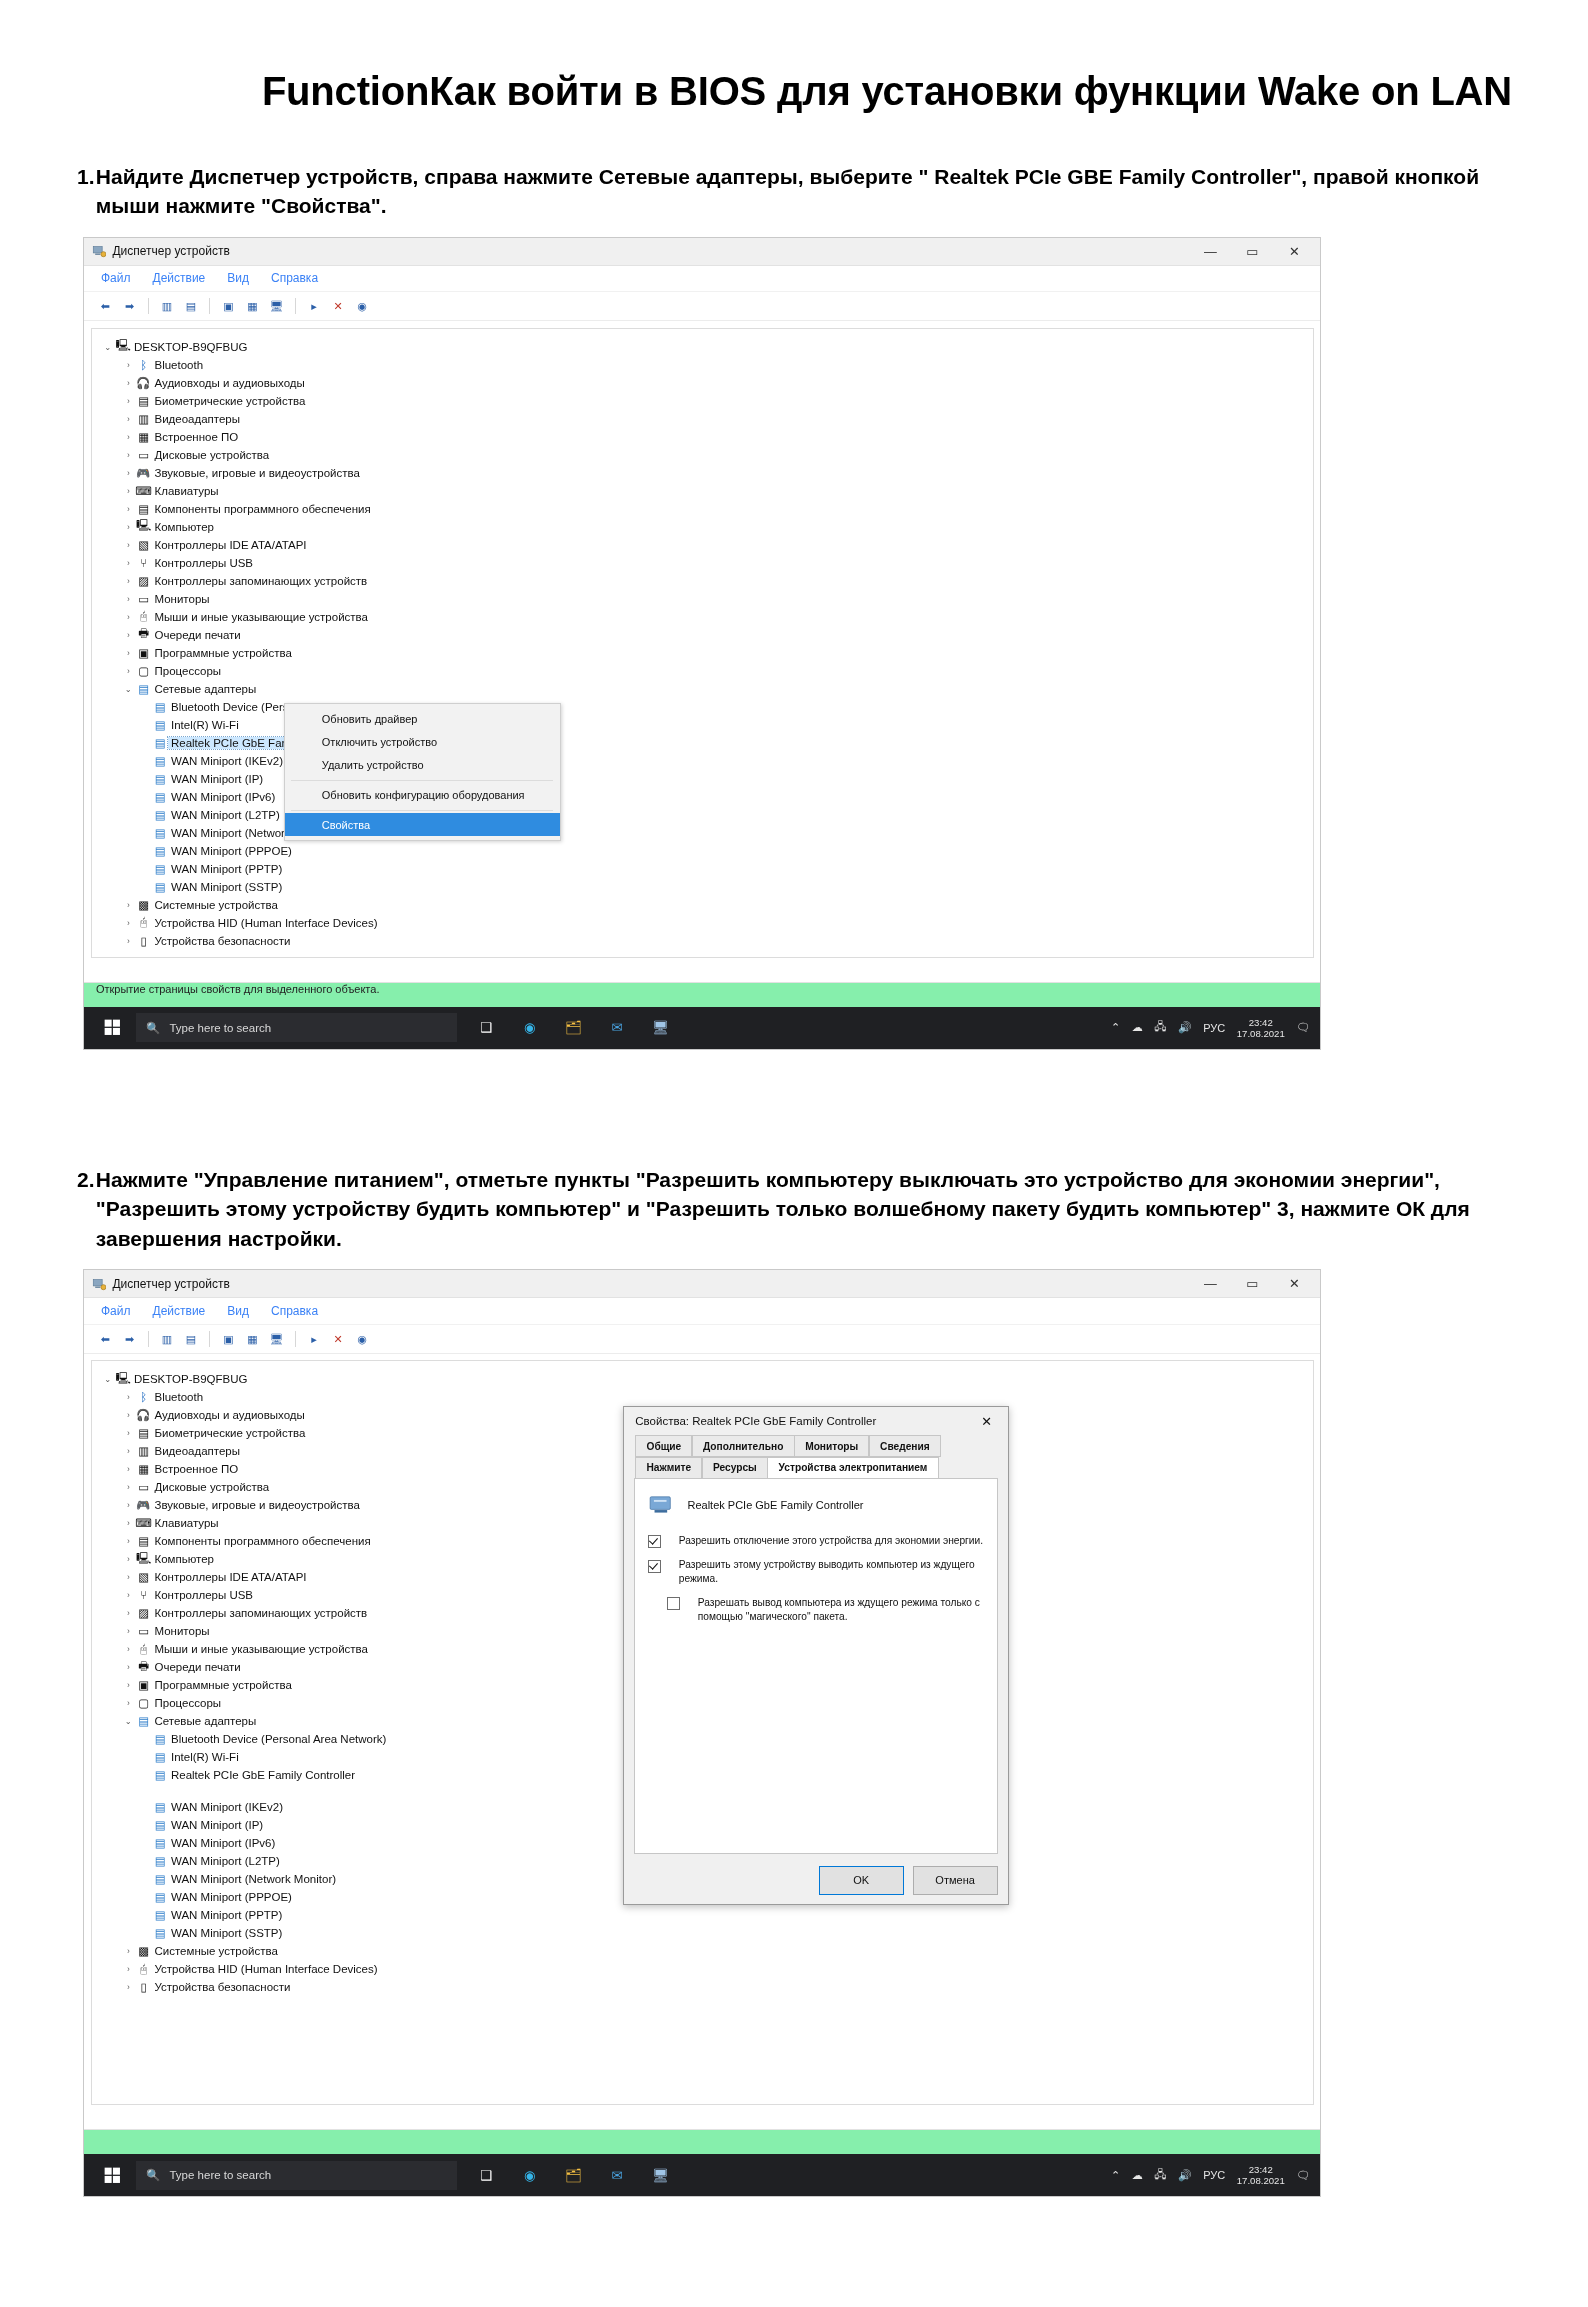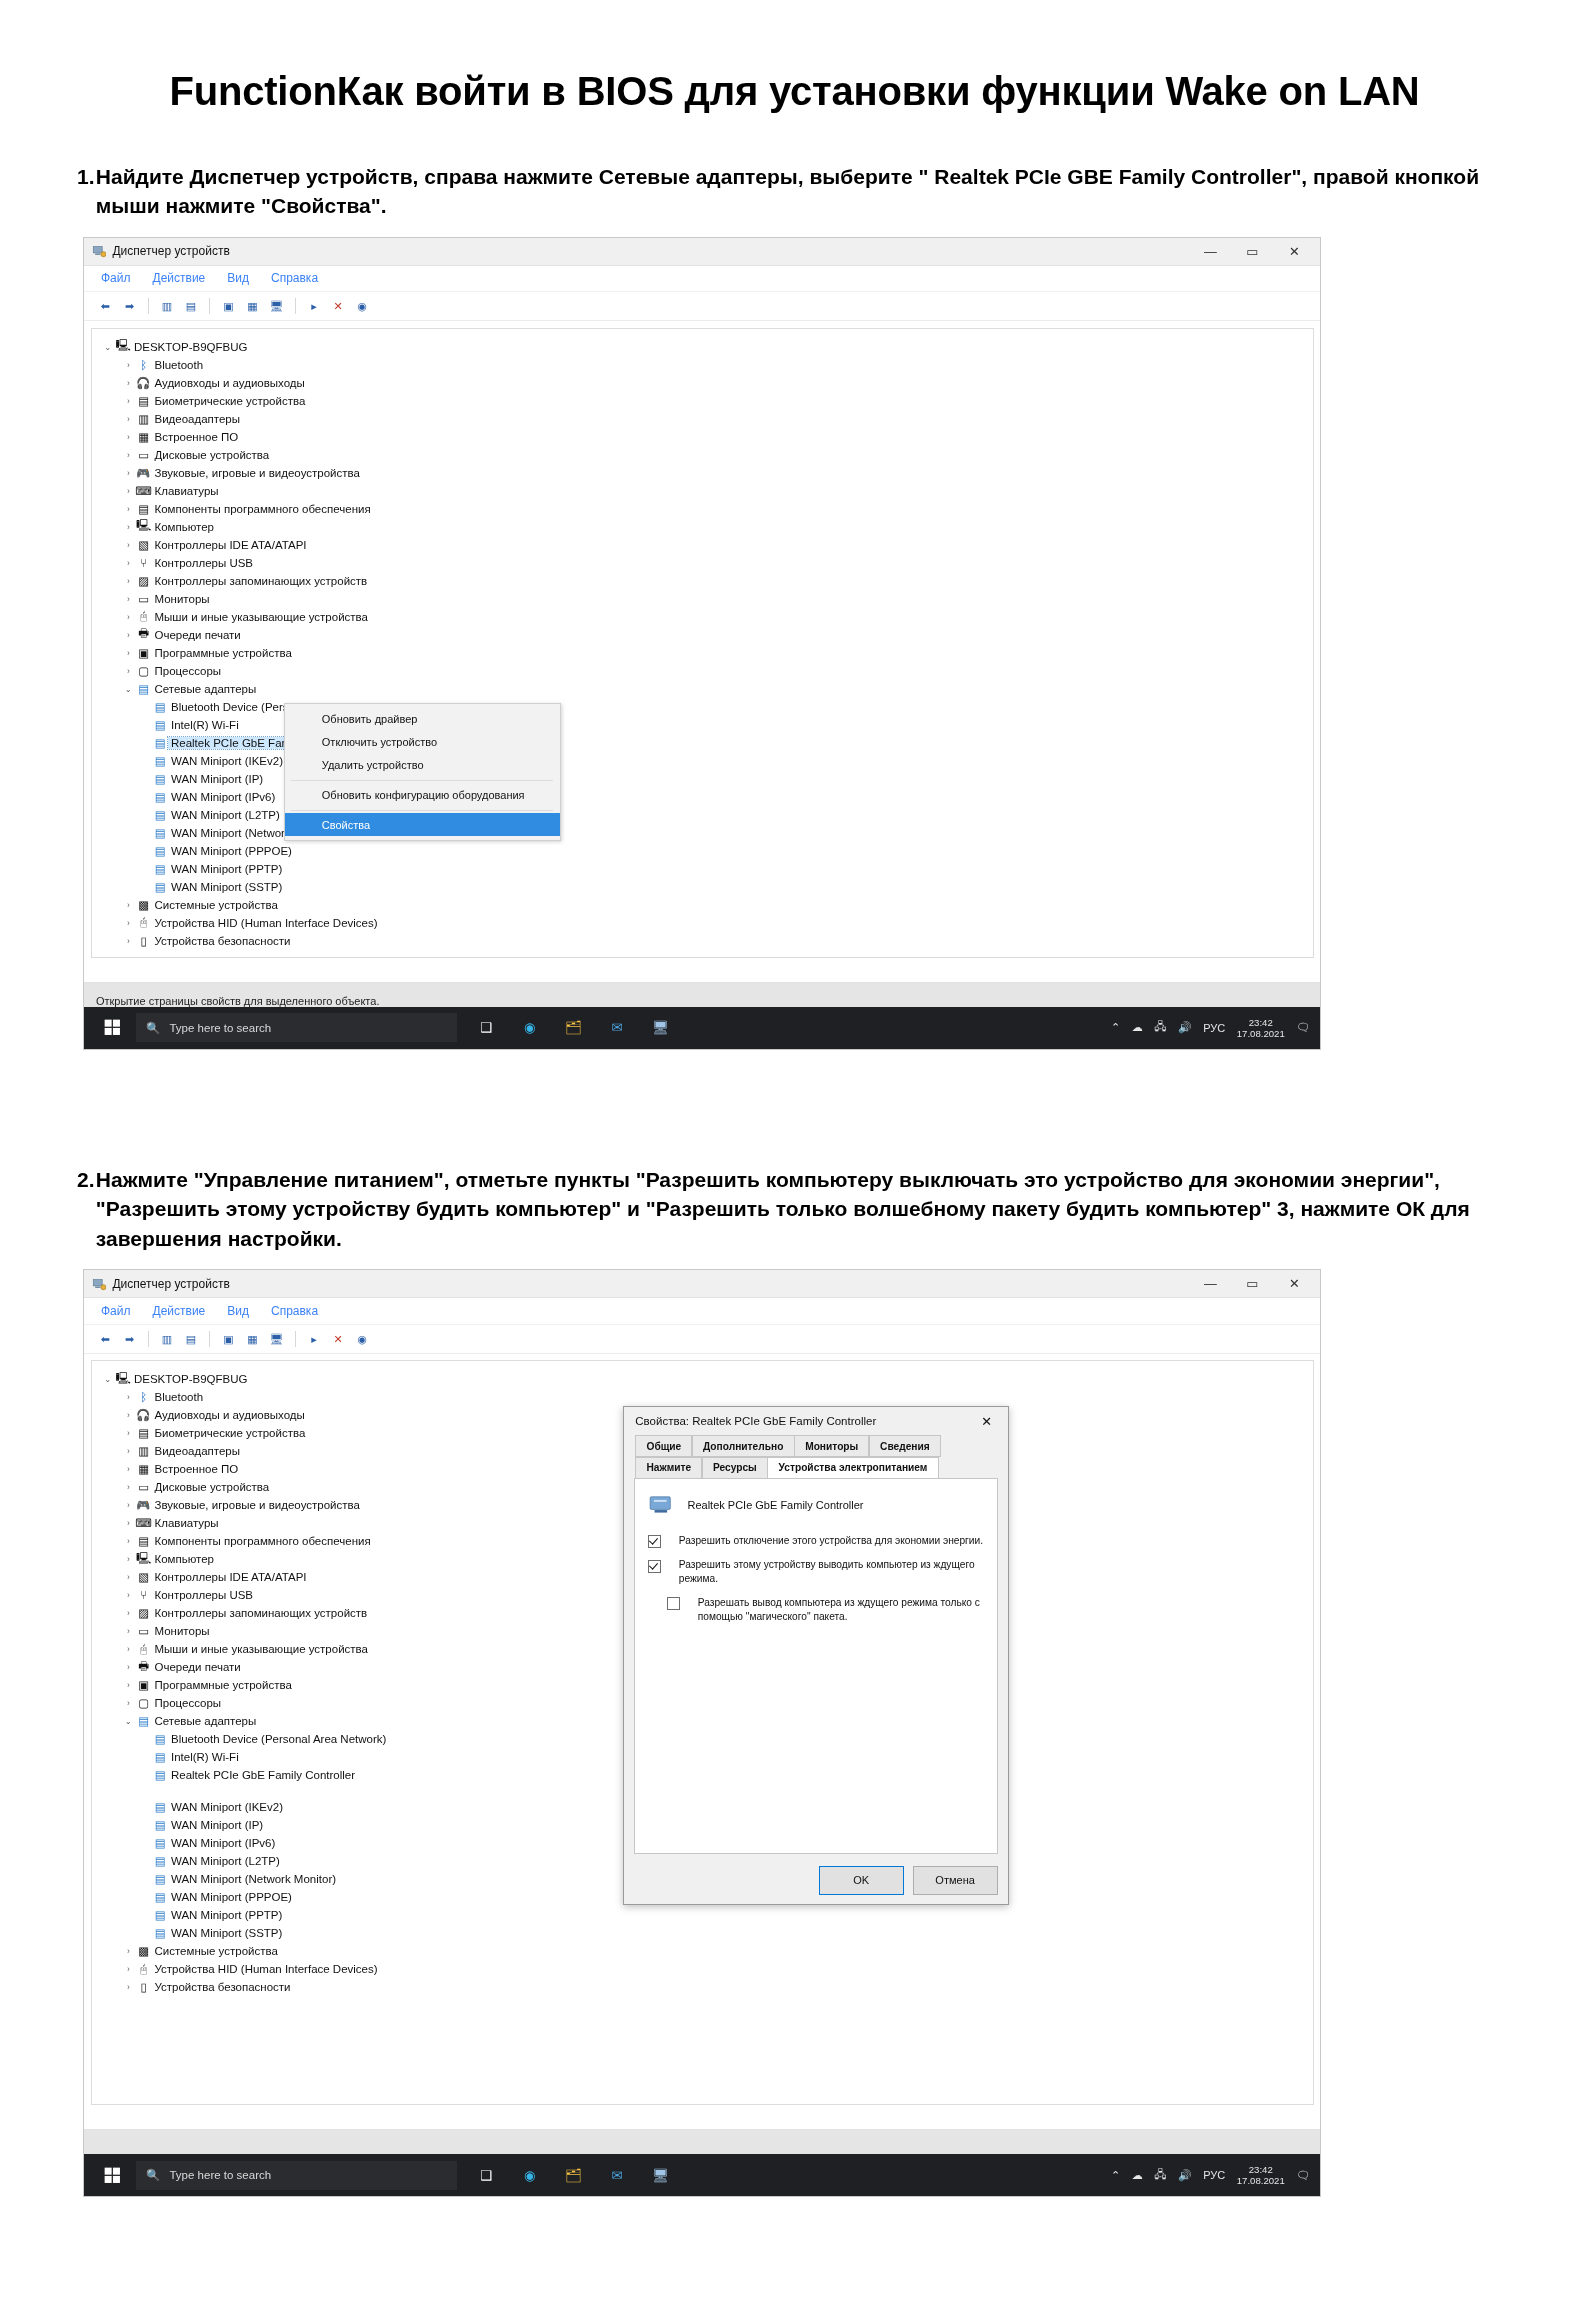--- a/index.html
+++ b/index.html
@@ -13,21 +13,21 @@
   .page{
     width:1589px;
     min-height:2307px;
     box-sizing:border-box;
     padding:61px 77px 38px 77px;
   }
   h1.doc-title{
     font-size:40px;
     line-height:1.23;
     font-weight:bold;
-    text-align:center;
+    text-align:right;
     margin:6.4px 0 0 0;
     letter-spacing:-0.2px;
   }
   .step{
     display:flex;
     align-items:flex-start;
     margin:45px 0 0 0;
     font-size:21px;
     font-weight:bold;
     line-height:1.42;
@@ -79,22 +79,22 @@
   .tree{padding:9px 0 0 0;font-size:11.5px;color:#111;}
   .node{display:flex;align-items:center;height:18px;white-space:nowrap;}
   .node .arrow{width:14px;text-align:center;font-size:8.3px;color:#555;}
   .node .gi{width:16.6px;text-align:center;}
   .node .lbl{padding-left:2.6px;}
   .node.selected .lbl{background:#cde8ff;outline:0.6px dotted #7aa7d0;}
   .l0{padding-left:9px;}
   .l1{padding-left:29.5px;}
   .l2{padding-left:60px;}
   .statusbar{
-    height:24px;display:flex;align-items:flex-end;padding:0 11.5px;
-    font-size:11px;color:#222;border-top:0.6px solid #e2e2e2;background:#e5e5e5;margin-top:24px;
+    height:24px;display:flex;align-items:flex-start;padding:0 11.5px;
+    font-size:11px;color:#222;border-top:0.6px solid #e2e2e2;background:#86efac;margin-top:24px;
   }
   
   .taskbar{
     height:42px;background:#1f2023;display:flex;align-items:center;
     padding:0 10.2px;color:#fff;font-size:11.5px;
   }
   .tb-start{width:35px;display:flex;align-items:center;justify-content:center;}
   .tb-search{
     flex:0 0 auto;width:301px;height:29.5px;background:#2b2c30;
     display:flex;align-items:center;gap:9px;padding:0 10.2px;margin-left:6.4px;

